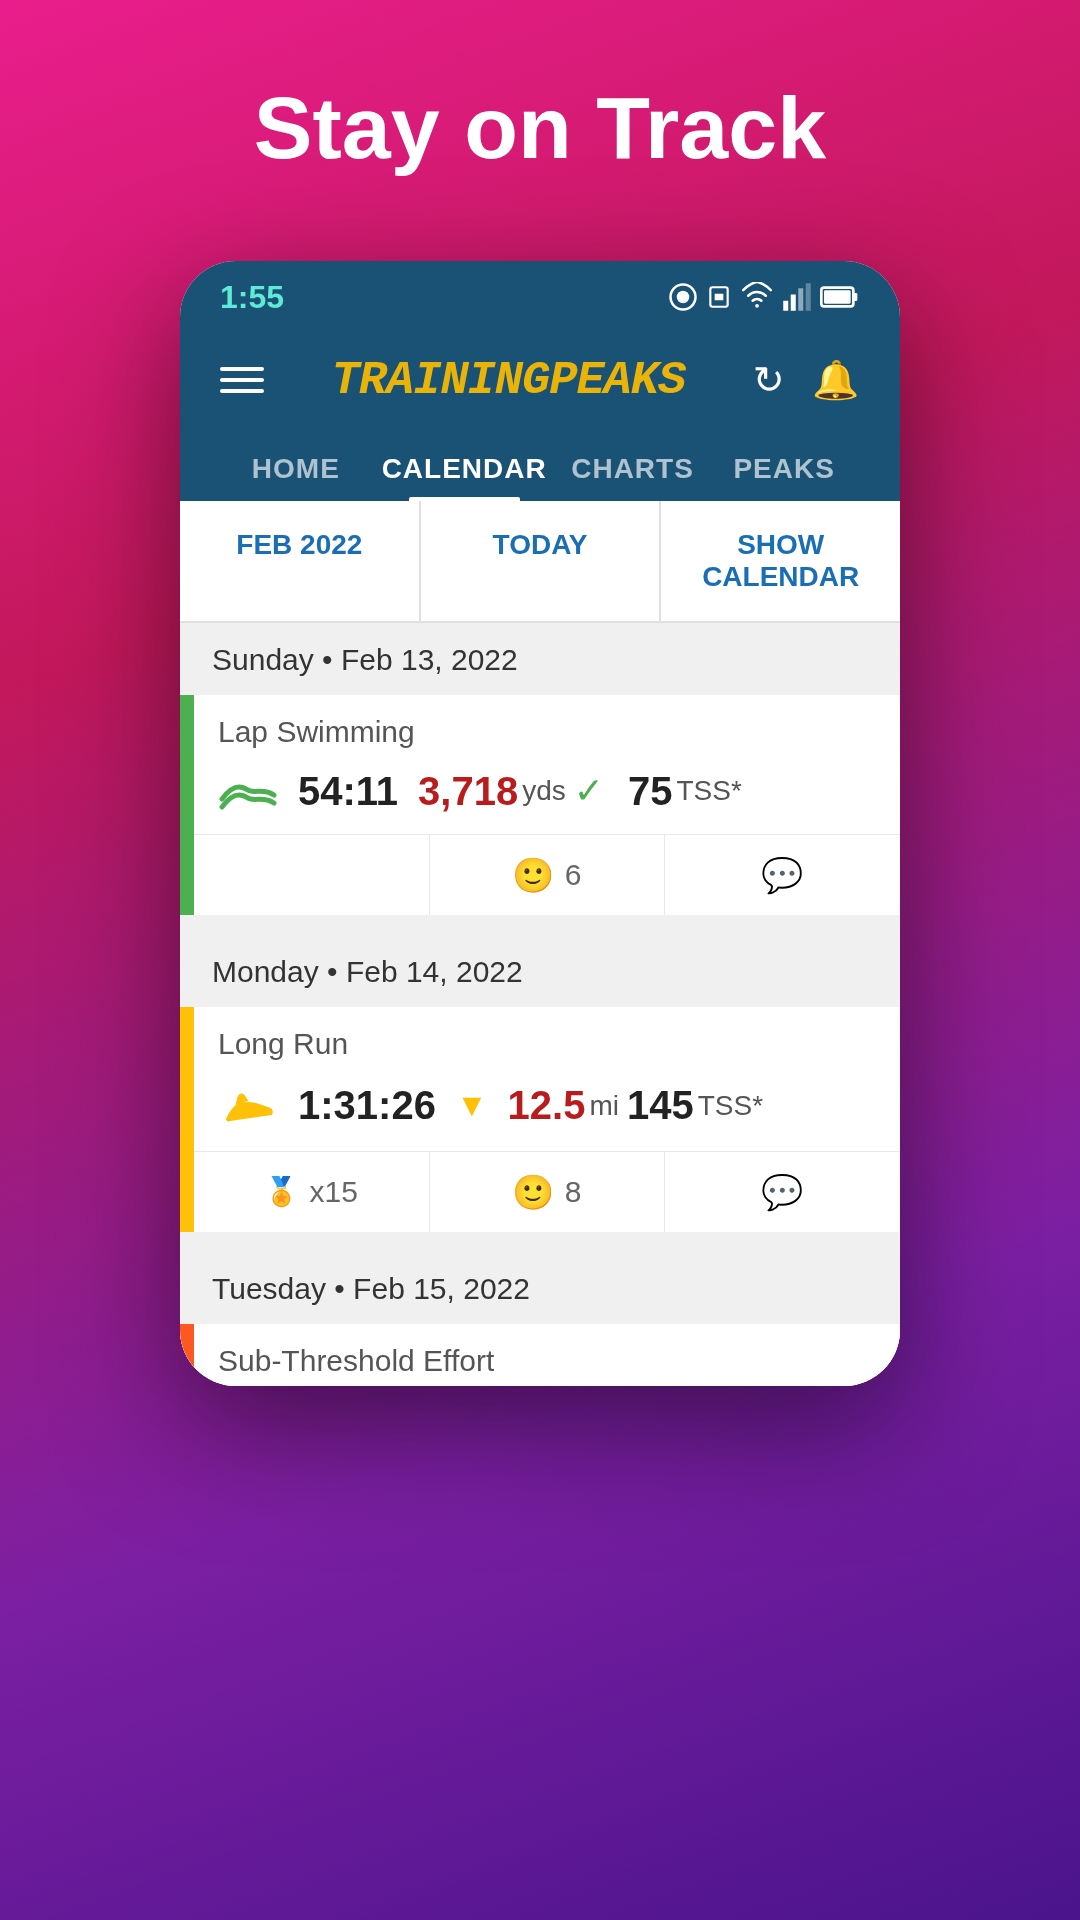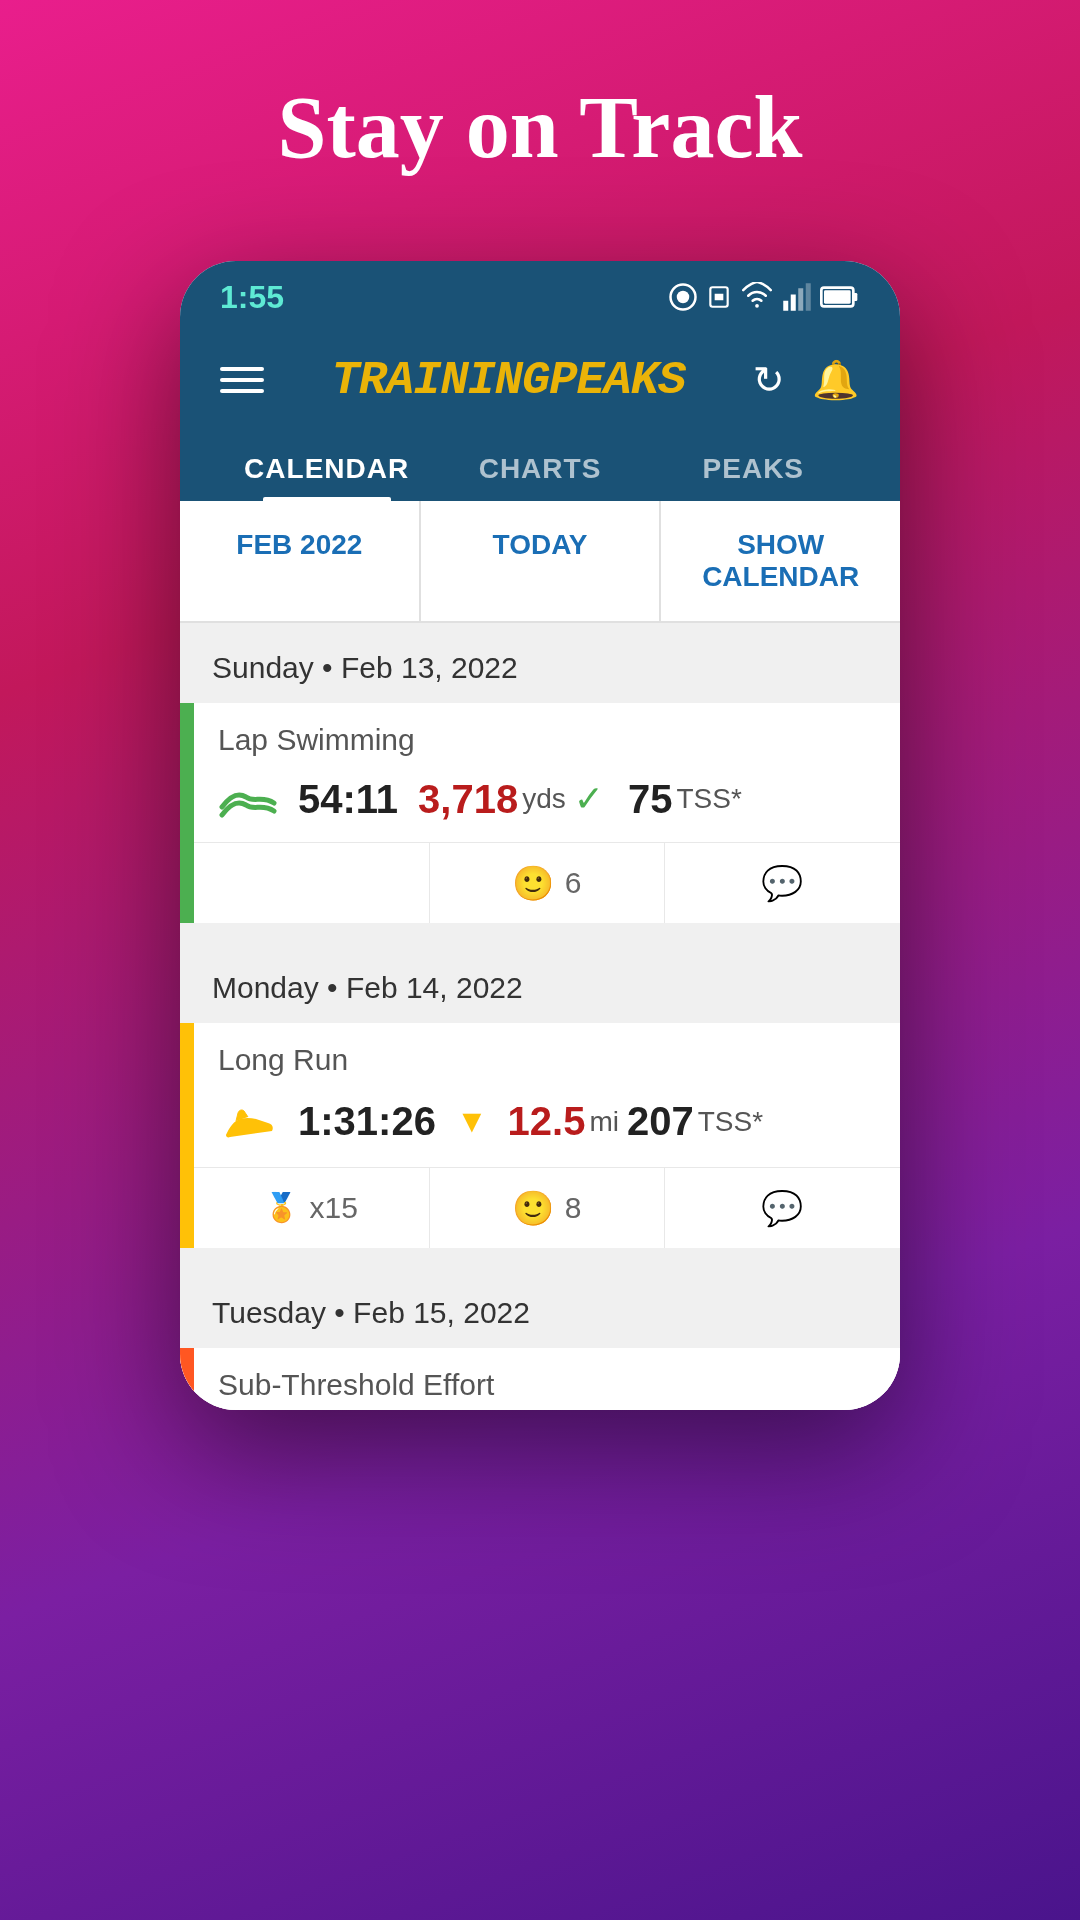--- a/index.html
+++ b/index.html
@@ -20,21 +20,20 @@
       width: 100%;
       padding: 80px 60px 60px;
       text-align: center;
     }
     .hero-title {
       font-size: 88px;
       font-weight: 900;
       color: #fff;
       line-height: 1.1;
       margin-bottom: 24px;
-      font-family: Liberation Serif, serif;
     }
     .hero-subtitle {
       font-size: 52px;
       font-weight: 400;
       color: rgba(255,255,255,0.9);
     }
 
     
     .phone {
       width: 720px;
@@ -164,21 +163,21 @@
     
     .content {
       background: #f0f0f0;
       flex: 1;
       overflow: hidden;
     }
 
     
     .day-header {
       background: #f0f0f0;
-      padding: 28px 32px 18px;
+      padding: 20px 32px 18px;
       font-size: 30px;
       color: #333;
       font-weight: 400;
     }
 
     
     .workout-card {
       background: #fff;
       border-left: 14px solid #4caf50;
       margin: 0;
@@ -338,20 +337,21 @@
           <span></span>
       </div>
       <div class="app-logo">TRAININGPEAKS</div>
       <div class="header-actions">
         <span class="header-icon">↻</span>
         <span class="header-icon">🔔</span>
       </div>
     </div>
 
     <div class="nav-tabs">
+      <div class="nav-tab">HOME</div>
       <div class="nav-tab active">CALENDAR</div>
       <div class="nav-tab">CHARTS</div>
       <div class="nav-tab">PEAKS</div>
     </div>
   </div>
 
   <div class="sub-header">
     <div class="sub-header-item">FEB 2022</div>
     <div class="sub-header-item">TODAY</div>
     <div class="sub-header-item">SHOW CALENDAR</div>
@@ -399,21 +399,21 @@
 
           <svg width="60" height="50" viewBox="0 0 60 50" fill="none">
             <path d="M8 38 C8 38 12 28 18 24 C22 21 30 20 38 22 L50 26 C54 27 56 30 54 34 L12 40 C10 41 8 40 8 38Z" fill="#ffc107"></path>
             <path d="M18 24 L20 16 C21 13 24 12 26 14 L30 20" fill="#ffc107" stroke="#ffc107"></path>
           </svg>
         </div>
         <span class="stat-time">1:31:26</span>
         <span class="stat-arrow-down">▼</span>
         <span class="stat-distance">12.5</span>
         <span class="stat-unit">mi</span>
-        <span class="stat-tss">207</span>
+        <span class="stat-tss">145</span>
         <span class="stat-tss-label">TSS*</span>
       </div>
       <div class="workout-footer">
         <div class="workout-footer-item">
           <span class="medal-icon">🏅</span>
           <span class="footer-count">x15</span>
         </div>
         <div class="workout-footer-item">
           <span class="footer-icon">🙂</span>
           <span class="footer-count">8</span>

